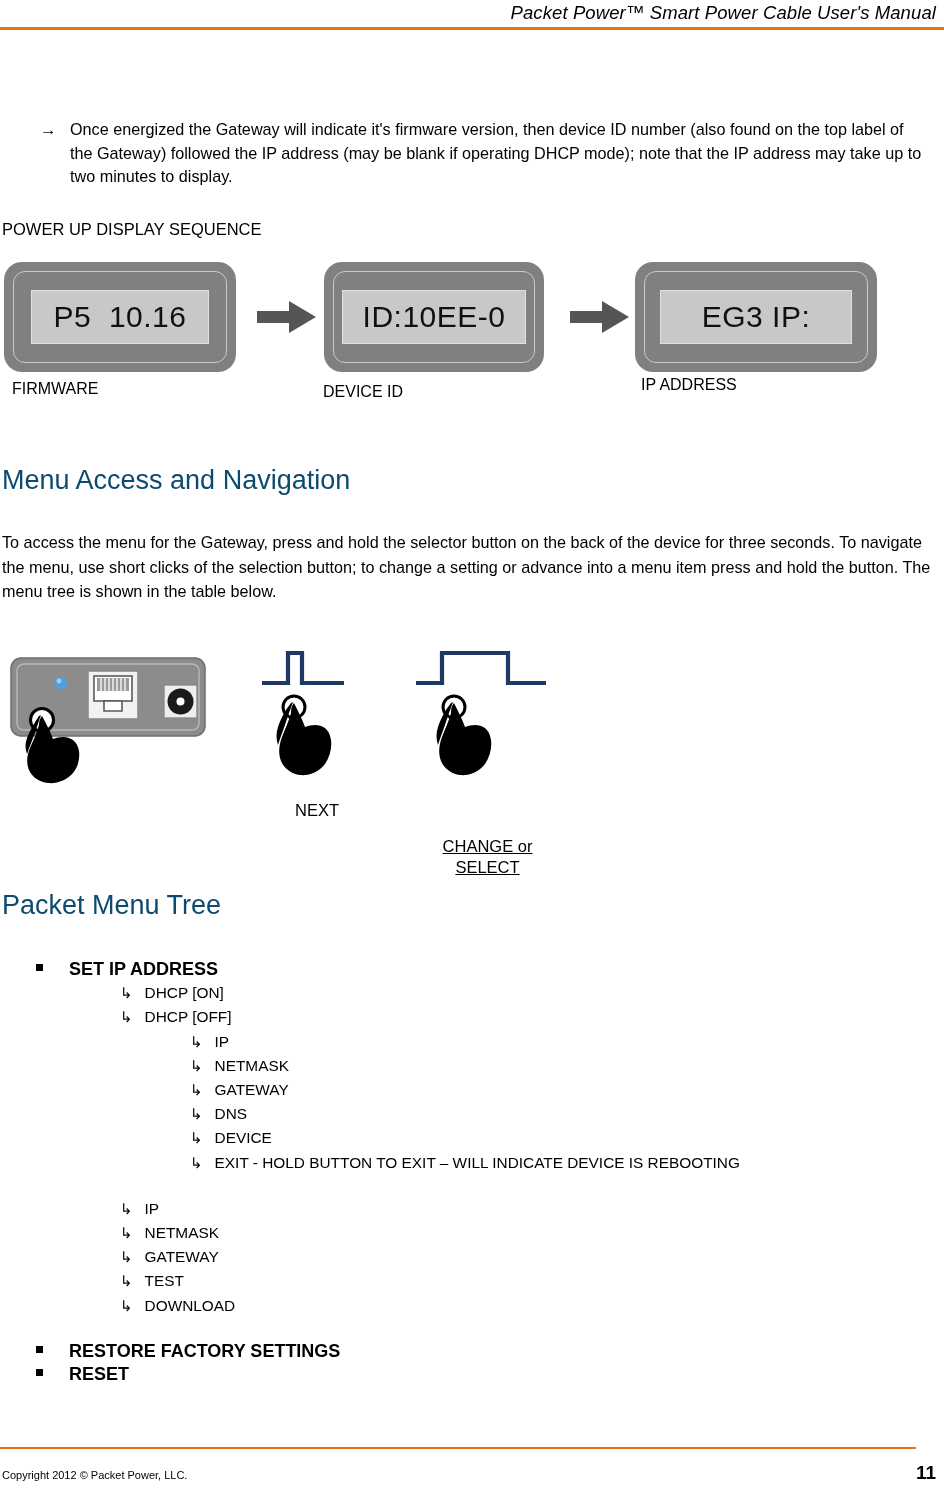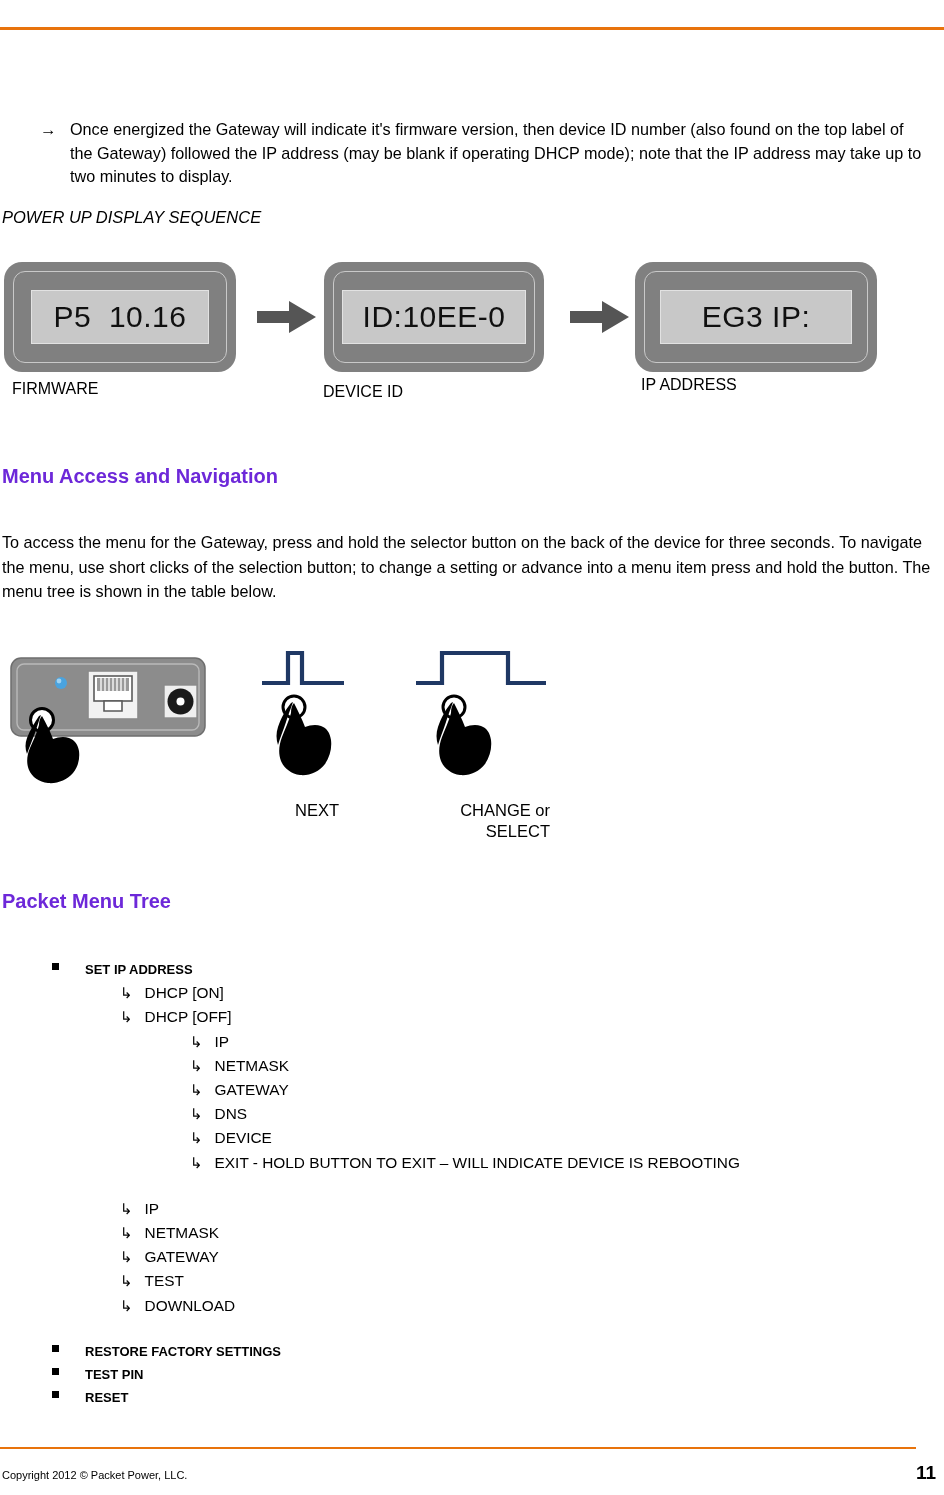--- a/index.html
+++ b/index.html
@@ -56,23 +56,22 @@
   }
   .intro-text {
     font-size: 16.2px;
     line-height: 23.5px;
     width: 854px;
   }
 
   
   .seq-title {
     position: absolute;
-    top: 208px;
+    top: 220px;
     left: 2px;
-    font-style: italic;
     font-size: 16.5px;
   }
   .displays {
     position: absolute;
     top: 262px;
     left: 0;
     width: 944px;
     height: 150px;
     padding-left: 32px;
   }
@@ -126,23 +125,23 @@
     font-size: 16px;
     white-space: nowrap;
   }
   .cap-1 { top: 380px; left: 12px; }
   .cap-2 { top: 383px; left: 323px; }
   .cap-3 { top: 376px; left: 641px; }
 
   
   .section-heading {
     position: absolute;
-    font-size: 20px;
-    font-weight: bold;
-    color: #6d28d9;
+    font-size: 27px;
+    font-weight: normal;
+    color: #0c4a6e;
     white-space: nowrap;
   }
   .heading-menu-access { top: 465px; left: 2px; }
   .heading-menu-tree   { top: 890px; left: 2px; }
 
   
   .para {
     position: absolute;
     top: 530px;
     left: 2px;
@@ -164,37 +163,37 @@
   .gesture.g-next   { left: 258px; top: 0px; }
   .gesture.g-select { left: 412px; top: 0px; }
   .gesture-label {
     position: absolute;
     font-size: 16.5px;
     text-align: center;
     line-height: 21px;
     white-space: nowrap;
   }
   .lbl-next   { left: 277px; top: 800px; width: 80px; }
-  .lbl-select { left: 425px; top: 800px; width: 125px; text-align: right; }
+  .lbl-select { left: 425px; top: 836px; width: 125px; text-align: center; text-decoration: underline; }
 
   
   .tree {
     position: absolute;
     top: 958px;
     left: 0;
     width: 944px;
   }
   .tree-group { margin-bottom: 0; }
   .tree-top {
     display: flex;
     align-items: baseline;
-    font-size: 13px;
+    font-size: 18px;
     font-weight: bold;
     line-height: 23.2px;
-    padding-left: 52px;
+    padding-left: 36px;
   }
   .tree-bullet {
     width: 7px; height: 7px;
     background: #000;
     flex: 0 0 7px;
     margin-right: 26px;
     position: relative;
     top: -4px;
   }
   .tree-sub {
@@ -233,20 +232,21 @@
     bottom: 11px;
     right: 8px;
     font-size: 19px;
     font-weight: bold;
   }
 </style>
 </head>
 <body>
 
 <div class="header">
+  <div class="header-title">Packet Power™ Smart Power Cable User's Manual</div>
   <div class="header-rule"></div>
 </div>
 
 <div class="intro">
   <div class="intro-arrow">→</div>
   <div class="intro-text">Once energized the Gateway will indicate it's firmware version, then device ID number (also found on the top label of the Gateway) followed the IP address (may be blank if operating DHCP mode); note that the IP address may take up to two minutes to display.</div>
 </div>
 
 <div class="seq-title">POWER UP DISPLAY SEQUENCE</div>
 
@@ -460,24 +460,20 @@
     </div>
   </div>
 
   <div class="tree-gap"></div>
 
   <div class="tree-top">
     <span class="tree-bullet"></span>
     <span>RESTORE FACTORY SETTINGS</span>
   </div>
 
-  <div class="tree-top">
-    <span class="tree-bullet"></span>
-    <span>TEST PIN</span>
-  </div>
 
   <div class="tree-top">
     <span class="tree-bullet"></span>
     <span>RESET</span>
   </div>
 </div>
 
 <div class="footer-rule"></div>
 <div class="footer-copy">Copyright 2012 © Packet Power, LLC.</div>
 <div class="footer-page">11</div>

